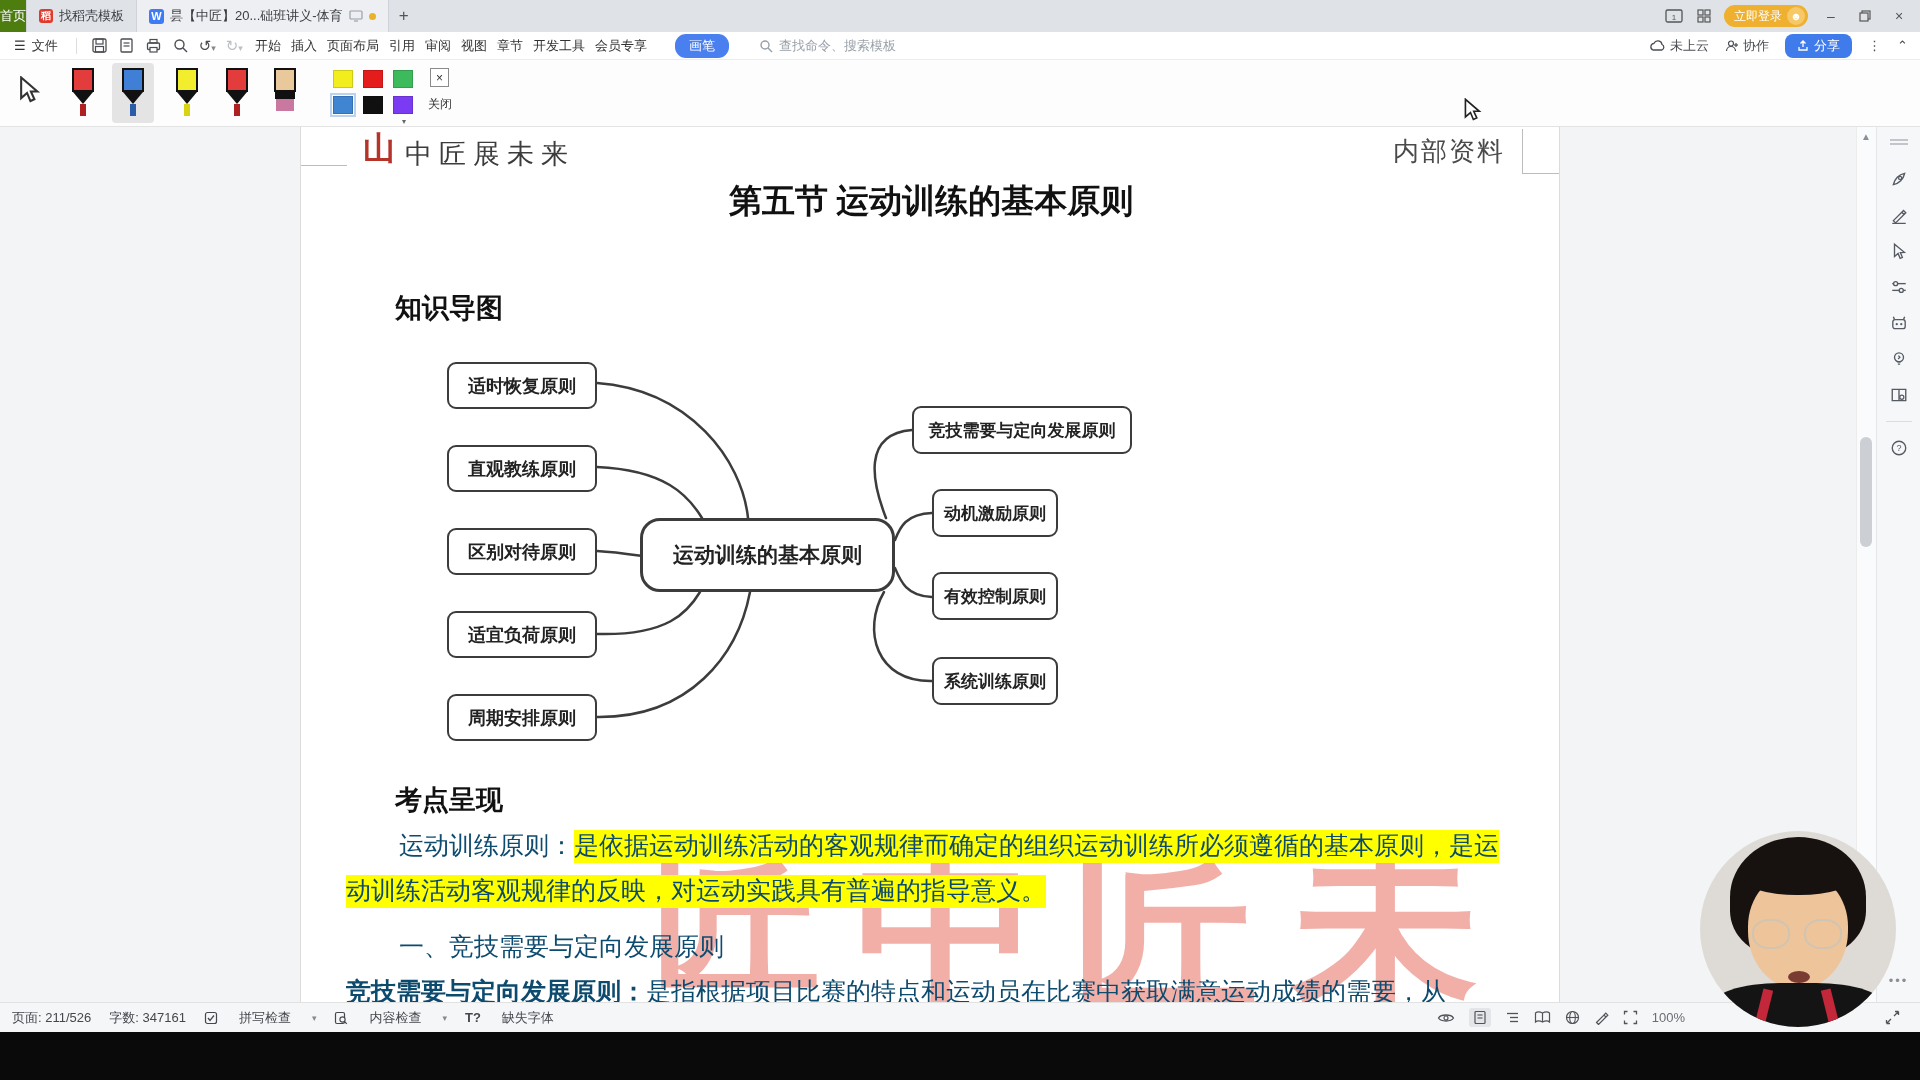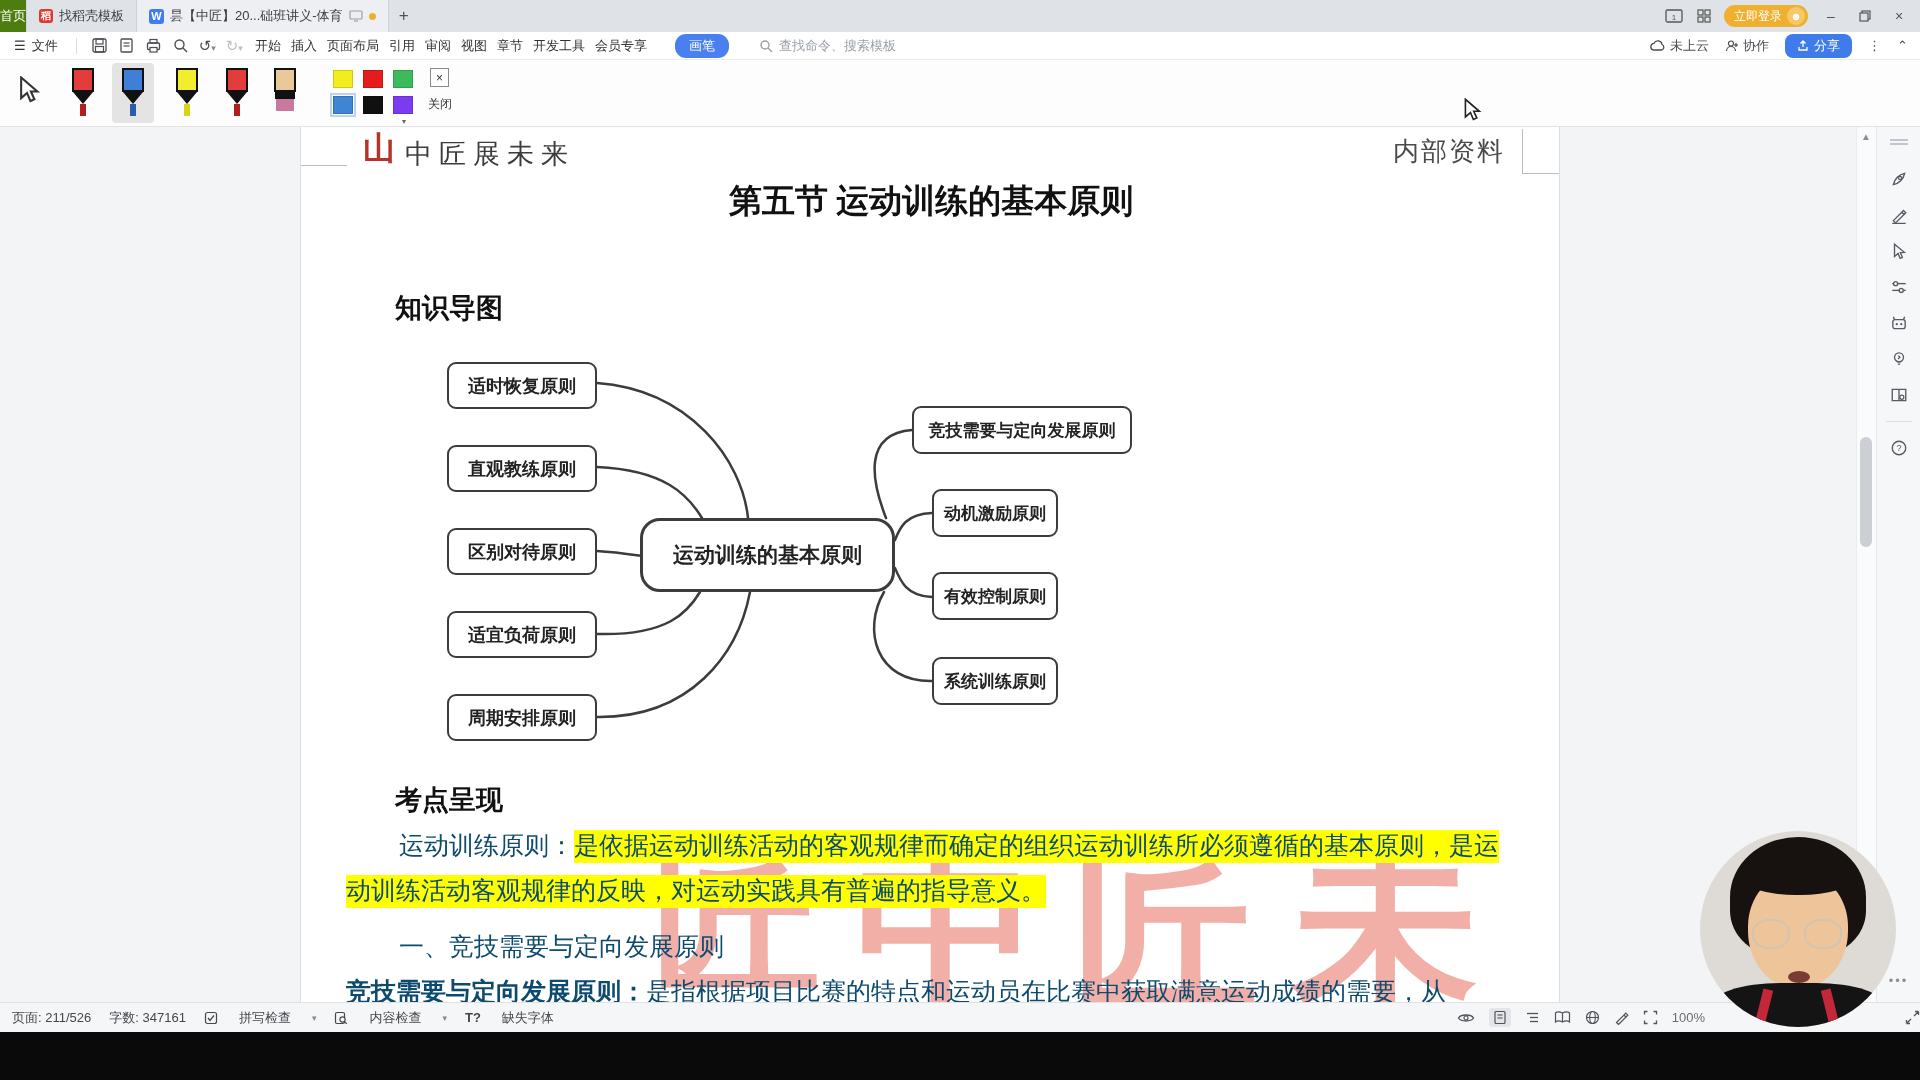--- a/index.html
+++ b/index.html
@@ -91,21 +91,21 @@
   .rb-ic { margin:9px 0; color:#565b63; }
   .rb-div { width:26px; height:1px; background:#dadde1; margin:8px 0; }
   .rb-dots { margin-top:auto; margin-bottom:14px; color:#8a8f96; font-size:13px; letter-spacing:2px; }
 
   
   #statusbar { left:0; top:1002px; width:1920px; height:30px; background:#f5f6f7; border-top:1px solid #e2e2e2;
     display:flex; align-items:center; font-size:13px; color:#44474c; }
   .sb-left { display:flex; align-items:center; gap:18px; padding-left:12px; }
   .sb-group { display:flex; align-items:center; gap:21px; }
   .sb-caret { font-size:9px; color:#888; }
-  .sb-right { margin-left:auto; display:flex; align-items:center; gap:14px; padding-right:0; color:#50545a; }
+  .sb-right { margin-left:auto; display:flex; align-items:center; gap:14px; padding-right:20px; color:#50545a; }
   .sb-sel { background:#e3e5e8; border-radius:3px; padding:2px 4px; }
 
   #blackbar { left:0; top:1032px; width:1920px; height:48px; background:#0a0a0a; z-index:60; }
 
   
   #webcam { left:1700px; top:831px; width:196px; height:196px; border-radius:50%; overflow:hidden;
     background:#dedbd6; z-index:50; }
   .hair { position:absolute; left:30px; top:6px; width:136px; height:120px; background:#17120f; border-radius:52% 52% 40% 40%; }
   .face { position:absolute; left:48px; top:42px; width:100px; height:116px; background:#eec49b; border-radius:46% 46% 50% 50%; }
   .fringe { position:absolute; left:44px; top:30px; width:108px; height:34px; background:#17120f; border-radius:0 0 48% 48%; }

